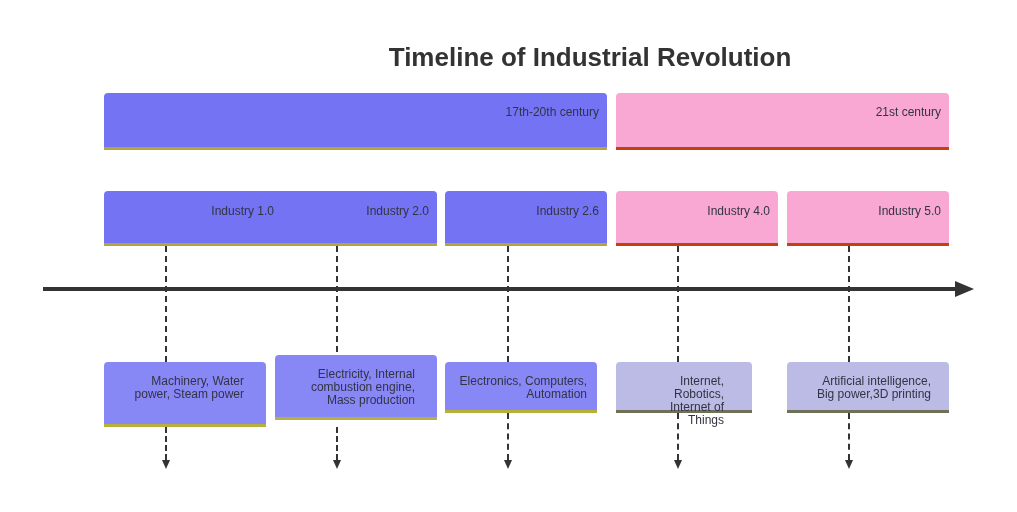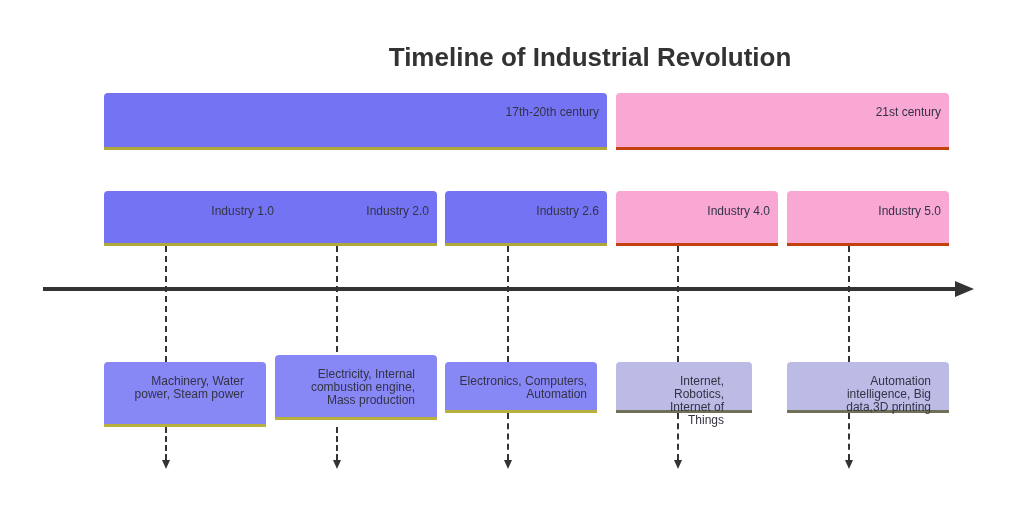--- a/index.html
+++ b/index.html
@@ -69,21 +69,21 @@
 <div class="box det-box c-blue-light" style="left:256px; top:355px; width:162px; height:65px;">
   <span class="lbl" style="padding:0 22px;">Electricity, Internal combustion engine, Mass production</span>
 </div>
 <div class="box det-box c-blue-light" style="left:426px; top:362px; width:152px; height:51px;">
   <span class="lbl" style="padding:0 10px;">Electronics, Computers, Automation</span>
 </div>
 <div class="box det-box c-lav" style="left:597px; top:362px; width:136px; height:51px;">
   <span class="lbl" style="padding:0 28px;">Internet, Robotics, Internet of Things</span>
 </div>
 <div class="box det-box c-lav" style="left:768px; top:362px; width:162px; height:51px;">
-  <span class="lbl" style="padding:0 18px;">Automation intelligence, Big data,3D printing</span>
+  <span class="lbl" style="padding:0 18px;">Artificial intelligence, Big power,3D printing</span>
 </div>
 
 <div class="dash" style="left:165px; top:427px; height:33px;"></div>
 <div class="arrow-down" style="left:162px; top:460px;"></div>
 <div class="dash" style="left:336px; top:427px; height:33px;"></div>
 <div class="arrow-down" style="left:333px; top:460px;"></div>
 <div class="dash" style="left:507px; top:413px; height:47px;"></div>
 <div class="arrow-down" style="left:504px; top:460px;"></div>
 <div class="dash" style="left:677px; top:413px; height:47px;"></div>
 <div class="arrow-down" style="left:674px; top:460px;"></div>

